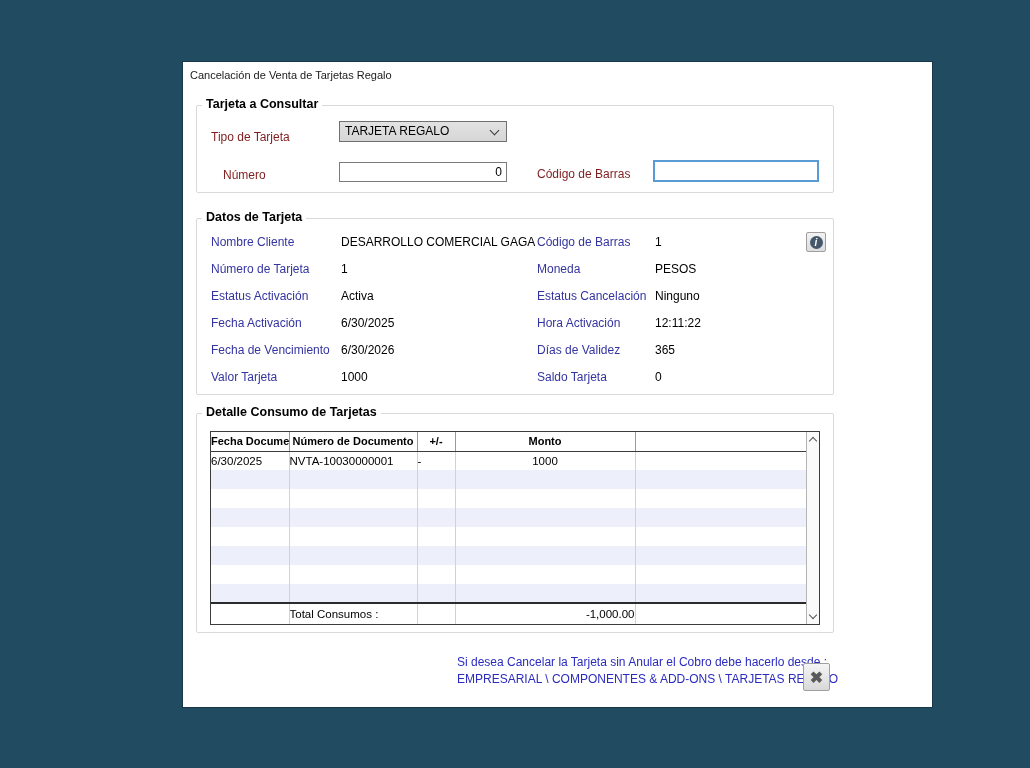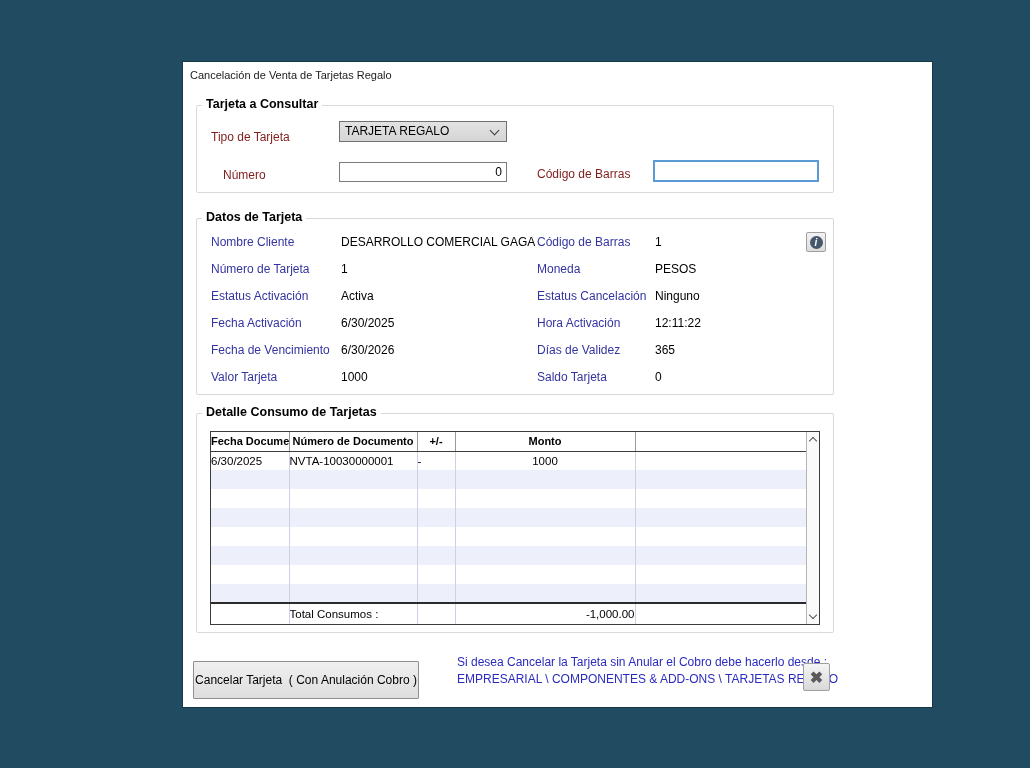--- a/index.html
+++ b/index.html
@@ -299,21 +299,20 @@
         </tr>
       </tbody>
         </table>
       <div class="vscroll">
         <span class="vs-up"></span>
         <span class="vs-down"></span>
       </div>
     </div>
   </div>
 
-  <button class="btn-cancel">Cancelar Tarjeta  ( Con Anulación Cobro )</button>
 
   <div class="note">
     <div>Si desea Cancelar la Tarjeta sin Anular el Cobro debe hacerlo desde :</div>
     <div>EMPRESARIAL \ COMPONENTES &amp; ADD-ONS \ TARJETAS REGALO</div>
   </div>
 
   <div class="btn-close">
     <span>✖</span>
   </div>
 

